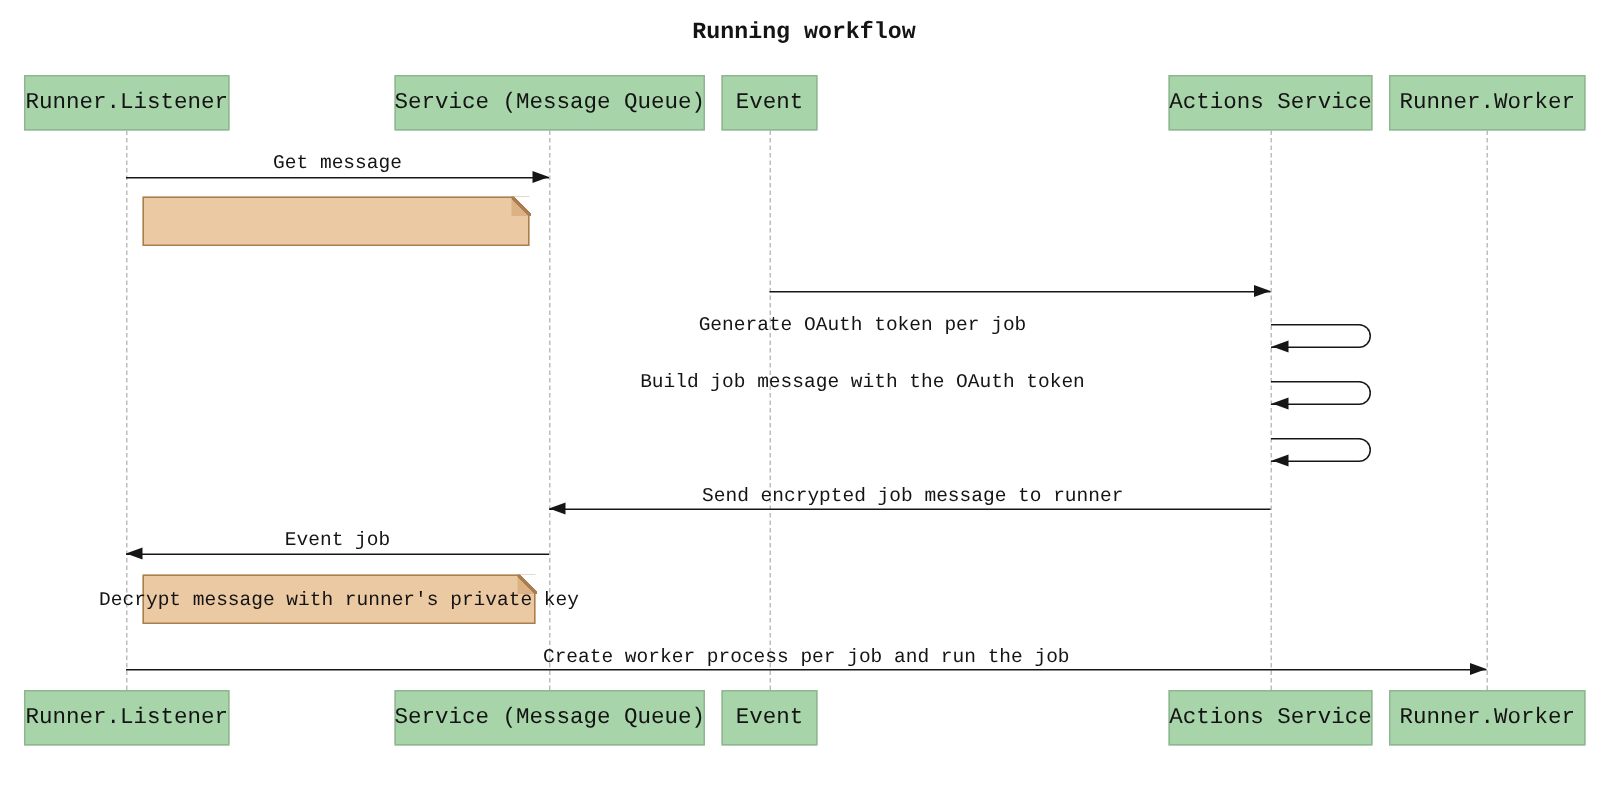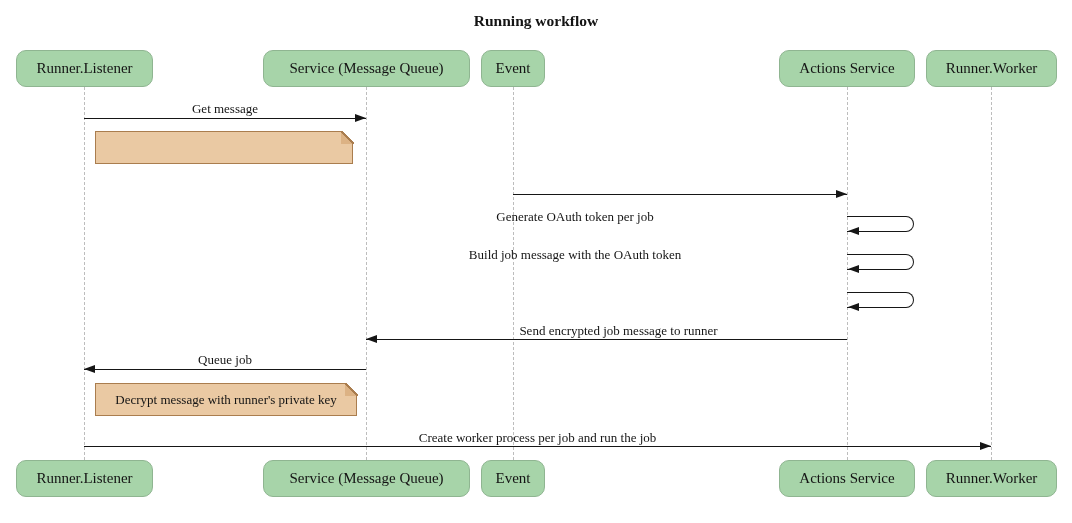--- a/index.html
+++ b/index.html
@@ -1,28 +1,28 @@
 <!DOCTYPE html>
 <html style="--background: #ffffff; --text: #141414; --line: #161616; --lifeline: #bdbdbd; --actor-fill: #a7d4a9; --actor-border: #8fb591; --note-fill: #eac9a3; --note-border: #aa7d4e; --note-fold: #dcb284;"><head>
 <meta charset="utf-8">
 <style>
   html,body{margin:0;padding:0;background:#fff;}
   .stage{
     position:relative;width:1072px;height:523px;overflow:hidden;
     background:var(--background);
-    font-family:Liberation Serif, serif;color:var(--text);
+    font-family:Liberation Mono, monospace;color:var(--text);
   }
   .title{
     position:absolute;top:12px;left:0;width:100%;text-align:center;
     font-size:15.5px;font-weight:bold;
   }
   .actor{
     position:absolute;height:37px;box-sizing:border-box;
     background:var(--actor-fill);border:1px solid var(--actor-border);
-    border-radius:10px;display:flex;align-items:center;justify-content:center;
+    border-radius:0;display:flex;align-items:center;justify-content:center;
     font-size:15px;white-space:nowrap;
   }
   .lifeline{
     position:absolute;top:87px;height:373px;width:0;
     border-left:1px dashed var(--lifeline);
   }
   .mlabel{
     position:absolute;font-size:13px;text-align:center;white-space:nowrap;
     height:16px;line-height:16px;
   }
@@ -88,25 +88,25 @@
   <div class="loop" style="left:847px;top:216px"></div>
   <div class="arr arr-l" style="left:848px;top:227px"></div>
 
   <div class="self-label" style="top:247px">Build job message with the OAuth token</div>
   <div class="loop" style="left:847px;top:254px"></div>
   <div class="arr arr-l" style="left:848px;top:265px"></div>
 
   <div class="loop" style="left:847px;top:292px"></div>
   <div class="arr arr-l" style="left:848px;top:303px"></div>
 
-  <div class="mlabel" style="left:378px;top:323px;width:481px">Send encrypted job message to runner</div>
+  <div class="mlabel" style="left:368px;top:323px;width:481px">Send encrypted job message to runner</div>
   <div class="mline" style="left:366px;top:339px;width:481px"></div>
   <div class="arr arr-l" style="left:366px;top:335px"></div>
 
-  <div class="mlabel" style="left:84px;top:352px;width:282px">Queue job</div>
+  <div class="mlabel" style="left:84px;top:352px;width:282px">Event job</div>
   <div class="mline" style="left:84px;top:369px;width:282px"></div>
   <div class="arr arr-l" style="left:84px;top:365px"></div>
 
   <div class="note" style="left:95px;top:383px;width:262px">
     <span class="fold"></span>
     <span>Decrypt message with runner's private key</span>
   </div>
 
   <div class="mlabel" style="left:84px;top:430px;width:907px">Create worker process per job and run the job</div>
   <div class="mline" style="left:84px;top:446px;width:907px"></div>

